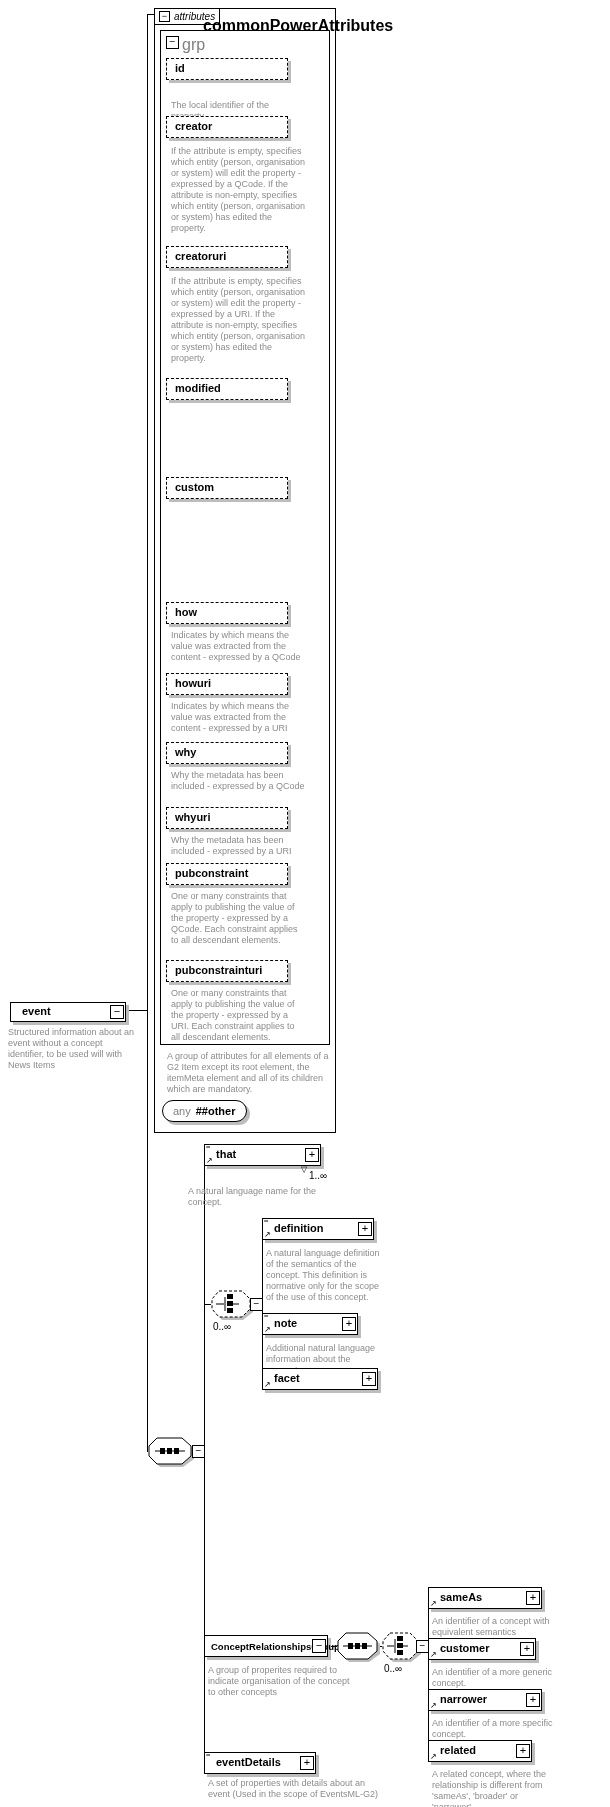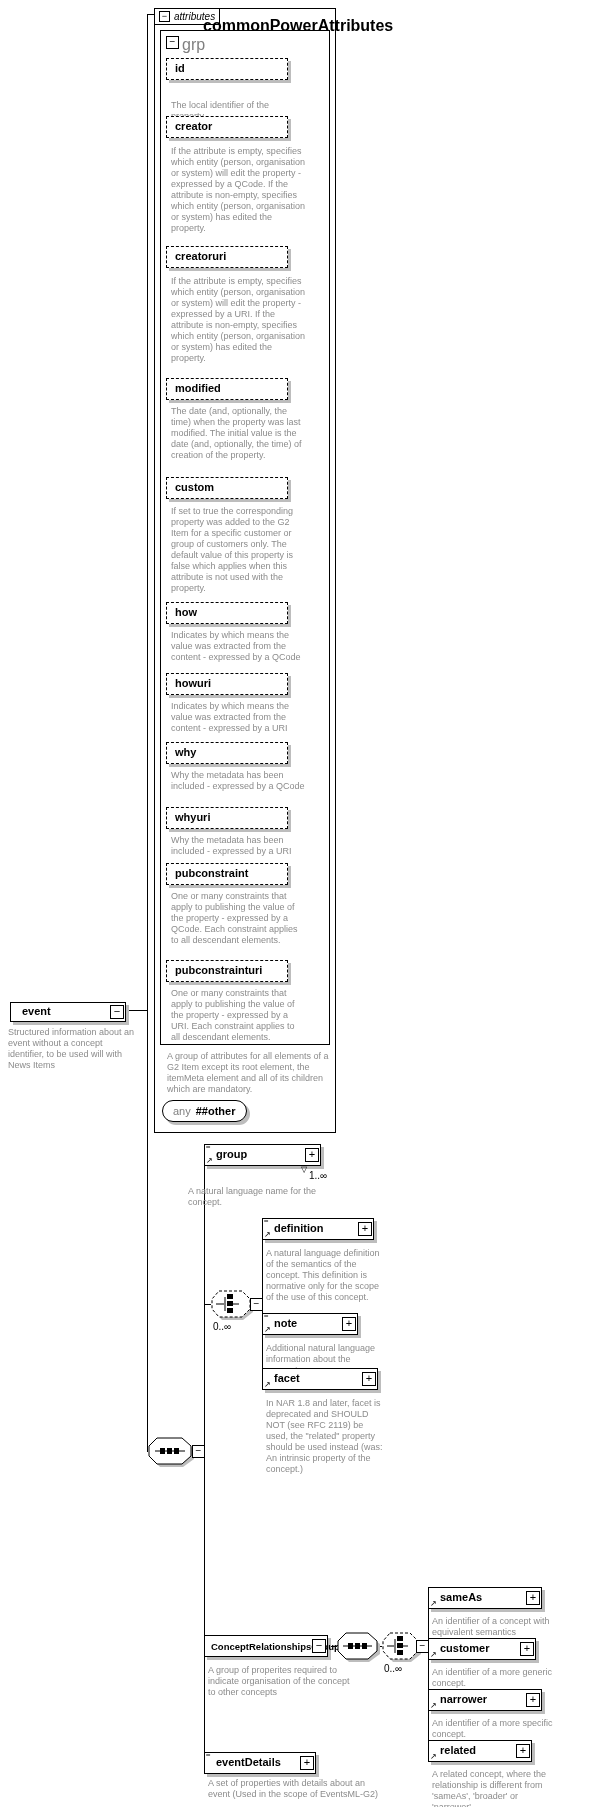--- a/index.html
+++ b/index.html
@@ -63,24 +63,22 @@
   <div class="attr" style="top:58px"><span>id</span></div>
   <div class="desc" style="left:171px;top:100px;width:135px">The local identifier of the property.</div>
 
   <div class="attr" style="top:116px"><span>creator</span></div>
   <div class="desc" style="left:171px;top:146px;width:135px">If the attribute is empty, specifies which entity (person, organisation or system) will edit the property - expressed by a QCode. If the attribute is non-empty, specifies which entity (person, organisation or system) has edited the property.</div>
 
   <div class="attr" style="top:246px"><span>creatoruri</span></div>
   <div class="desc" style="left:171px;top:276px;width:135px">If the attribute is empty, specifies which entity (person, organisation or system) will edit the property - expressed by a URI. If the attribute is non-empty, specifies which entity (person, organisation or system) has edited the property.</div>
 
   <div class="attr" style="top:378px"><span>modified</span></div>
-  <div class="desc" style="left:171px;top:406px;width:135px">The date (and, optionally, the time) when the property was last modified. The initial value is the date (and, optionally, the time) of creation of the property.</div>
 
   <div class="attr" style="top:477px"><span>custom</span></div>
-  <div class="desc" style="left:171px;top:506px;width:135px">If set to true the corresponding property was added to the G2 Item for a specific customer or group of customers only. The default value of this property is false which applies when this attribute is not used with the property.</div>
 
   <div class="attr" style="top:602px"><span>how</span></div>
   <div class="desc" style="left:171px;top:630px;width:135px">Indicates by which means the value was extracted from the content - expressed by a QCode</div>
 
   <div class="attr" style="top:673px"><span>howuri</span></div>
   <div class="desc" style="left:171px;top:701px;width:135px">Indicates by which means the value was extracted from the content - expressed by a URI</div>
 
   <div class="attr" style="top:742px"><span>why</span></div>
   <div class="desc" style="left:171px;top:770px;width:135px">Why the metadata has been included - expressed by a QCode</div>
 
@@ -111,21 +109,21 @@
     <line x1="7" y1="14" x2="37" y2="14" stroke="#000"></line>
     <rect x="12" y="11" width="5" height="6" fill="#000"></rect>
     <rect x="19" y="11" width="5" height="6" fill="#000"></rect>
     <rect x="26" y="11" width="5" height="6" fill="#000"></rect>
   </svg>
   <div class="mbox" style="left:192px;top:1445px">−</div>
 
   <div class="ebox" style="left:204px;top:1144px;width:115px">
     <span class="cicon">≡</span>
     <span class="ricon">↗</span>
-    <span class="elabel">group</span>
+    <span class="elabel">that</span>
     <span class="pbox">+</span>
   </div>
   <div class="notch" style="left:301px;top:1166px">▽</div>
   <div class="card" style="left:309px;top:1170px">1..∞</div>
   <div class="desc" style="left:188px;top:1186px;width:150px">A natural language name for the concept.</div>
 
   <svg style="left:211px;top:1290px" width="40" height="28">
     <polygon points="11,4 32,4 42,12 42,22 32,30 11,30 4,22 4,12" fill="#bdbdbd"></polygon>
     <polygon points="8,1 31,1 39,9 39,19 31,27 8,27 1,19 1,9" fill="#fff" stroke="#000" stroke-dasharray="3,2"></polygon>
     <line x1="5" y1="14" x2="13" y2="14" stroke="#000"></line>
@@ -152,21 +150,20 @@
     <span class="elabel">note</span>
     <span class="pbox">+</span>
   </div>
   <div class="desc" style="left:266px;top:1343px;width:118px">Additional natural language information about the concept.</div>
 
   <div class="ebox" style="left:262px;top:1368px;width:114px">
     <span class="ricon">↗</span>
     <span class="elabel">facet</span>
     <span class="pbox">+</span>
   </div>
-  <div class="desc" style="left:266px;top:1398px;width:120px">In NAR 1.8 and later, facet is deprecated and SHOULD NOT (see RFC 2119) be used, the "related" property should be used instead (was: An intrinsic property of the concept.)</div>
 
   <div class="ebox" style="left:204px;top:1635px;width:122px;font-size:9.5px">
     <span class="elabel" style="left:6px;top:5px">ConceptRelationshipsGroup</span>
     <span class="pbox">−</span>
   </div>
   <div class="desc" style="left:208px;top:1665px;width:150px">A group of properites required to indicate organisation of the concept to other concepts</div>
 
   <svg style="left:337px;top:1632px" width="40" height="28">
     <polygon points="12,4 32,4 43,12 43,22 32,30 12,30 4,22 4,12" fill="#bdbdbd"></polygon>
     <polygon points="9,1 31,1 40,9 40,19 31,27 9,27 1,19 1,9" fill="#fff" stroke="#000"></polygon>

